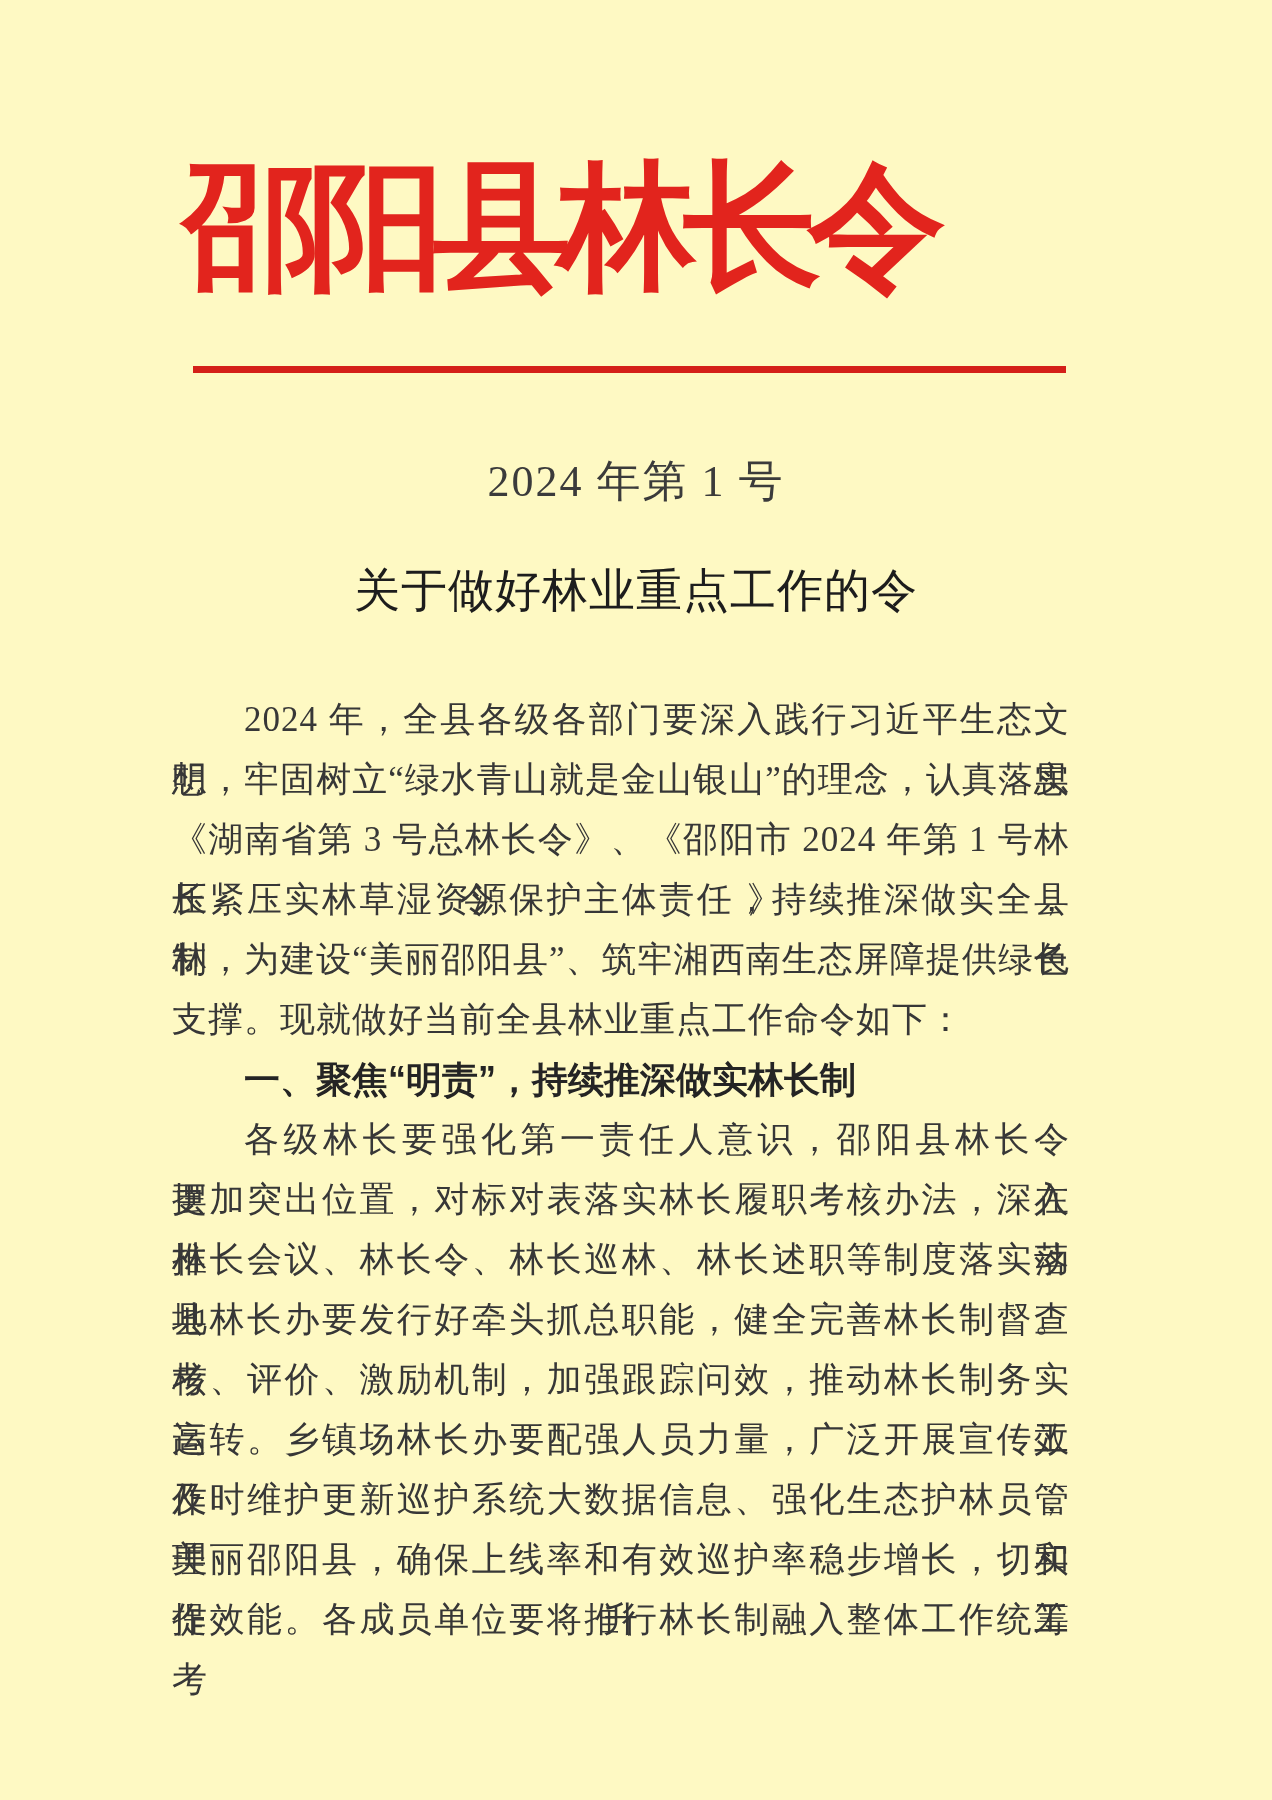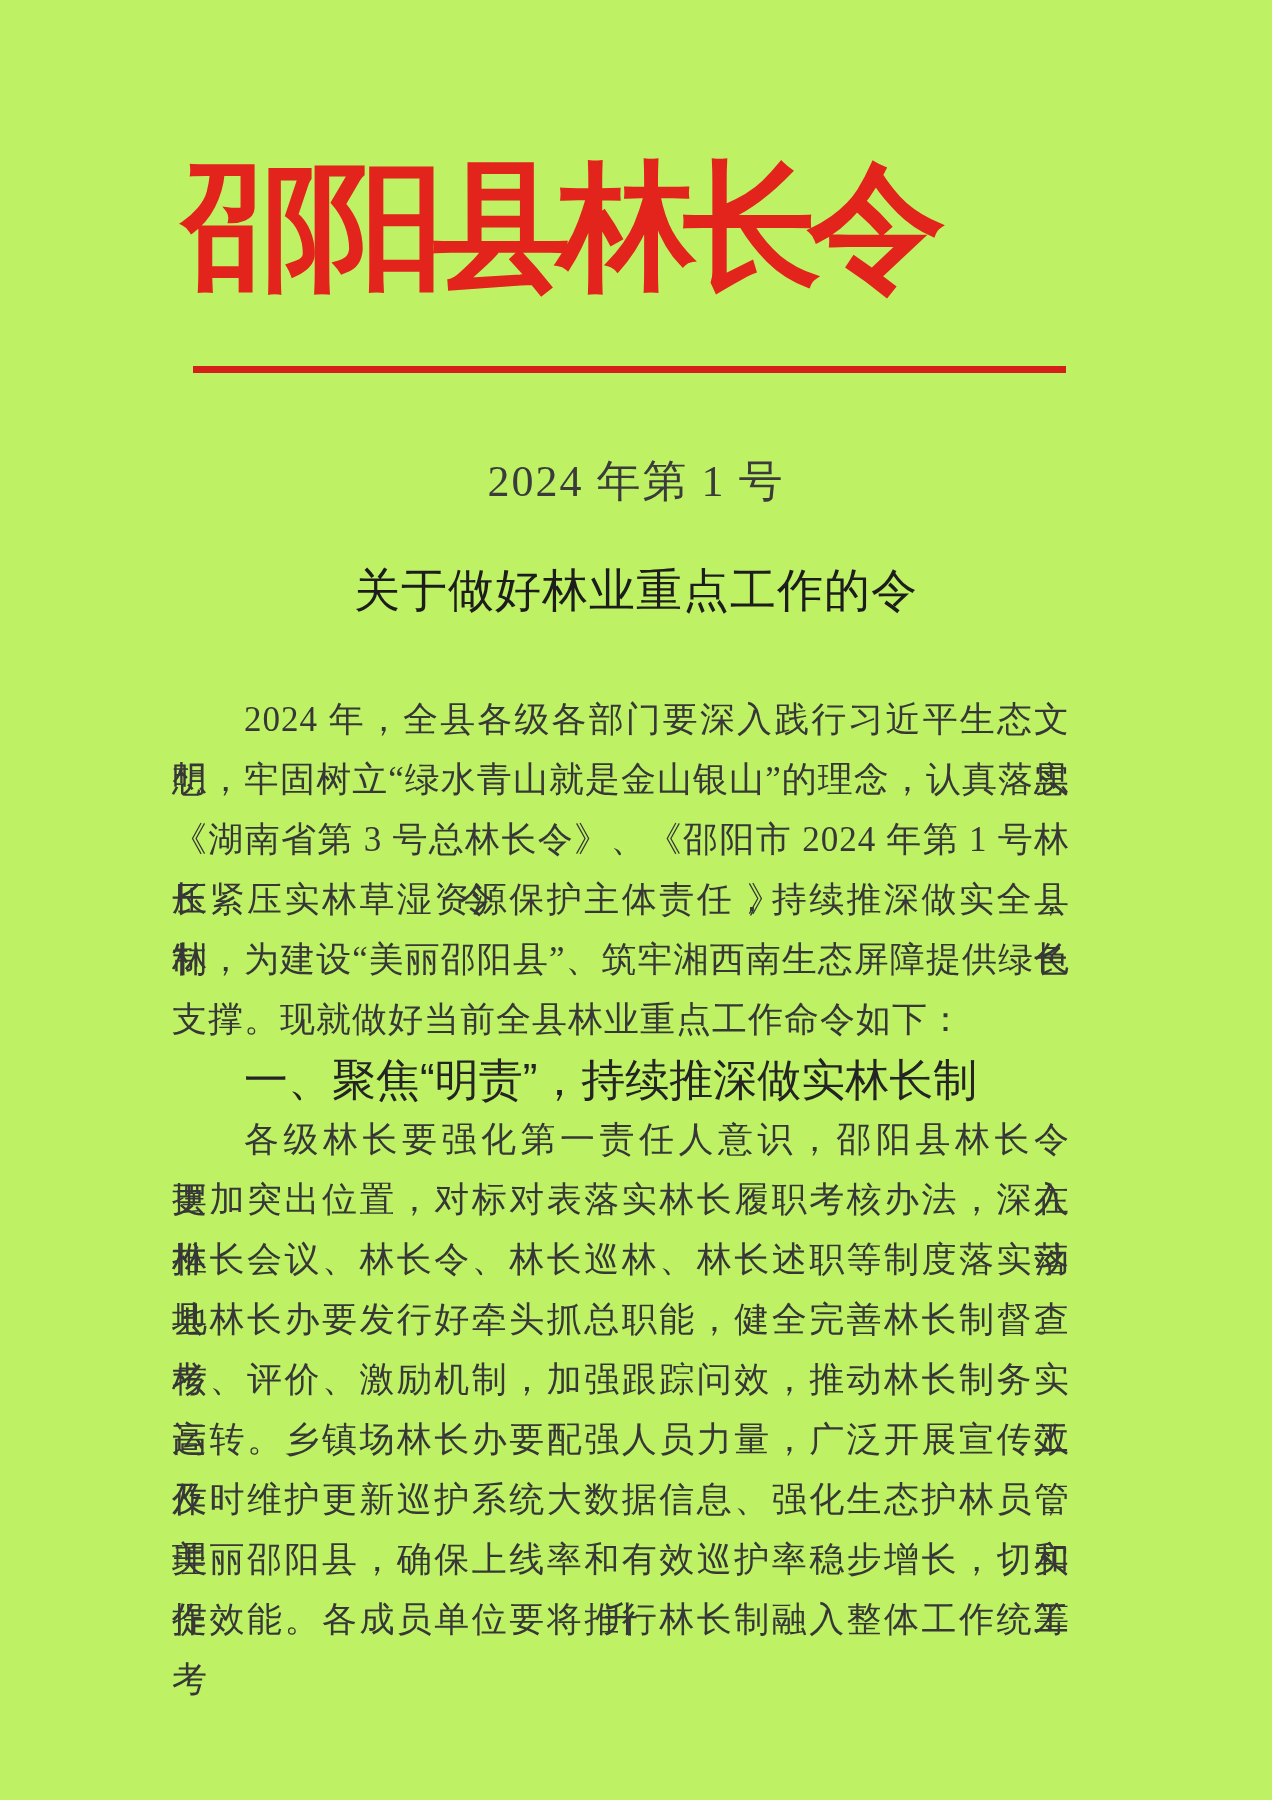--- a/index.html
+++ b/index.html
@@ -4,21 +4,21 @@
 <style>
   html, body { margin: 0; padding: 0; }
   body {
     width: 1272px; height: 1800px;
     background: #fdfdfd;
     font-family: "Liberation Serif", "DejaVu Serif", serif;
   }
   .page {
     position: relative;
     width: 1272px; height: 1800px;
-    background: #bef264;
+    background: #fef9c3;
     overflow: hidden;
   }
   .masthead-title {
     position: absolute;
     left: 183px; top: 150px;
     font-size: 138px;
     line-height: 156px;
     font-weight: bold;
     letter-spacing: -13px;
     color: #e2241d;
@@ -64,22 +64,22 @@
     letter-spacing: 1px;
   }
   .line.j {
     white-space: normal;
     text-align: justify;
     text-align-last: justify;
   }
   .line.ind { text-indent: 72px; }
   .line.sec {
     font-family: "Liberation Sans", "DejaVu Sans", sans-serif;
-    font-weight: normal;
-    font-size: 44px;
+    font-weight: bold;
+    font-size: 36px;
     color: #242424;
     letter-spacing: 0px;
   }
 </style>
 </head>
 <body>
 
 <div class="page">
 
   <div class="masthead-title" style="color: rgb(226, 36, 29);">邵阳县林长令</div>

